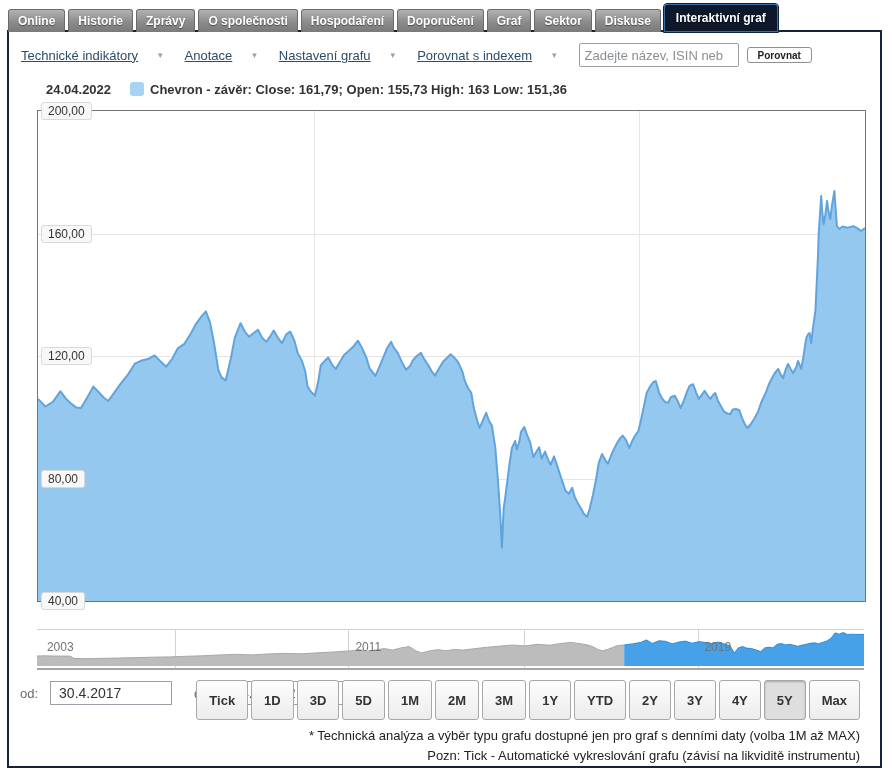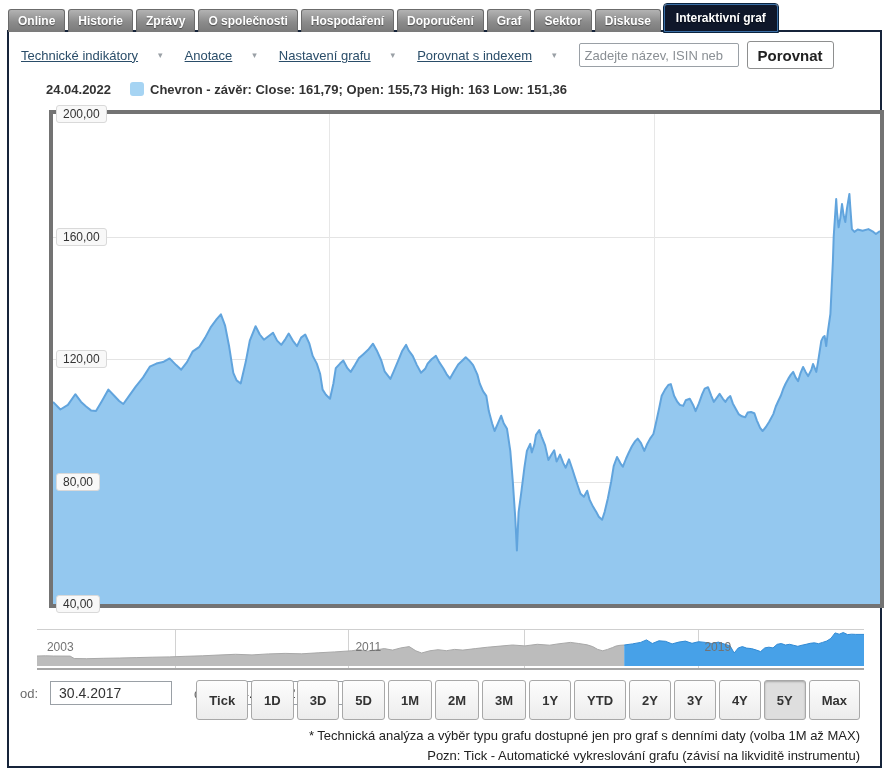--- a/index.html
+++ b/index.html
@@ -19,33 +19,33 @@
        border:2px solid #16243a;background:#fff;box-sizing:border-box;}
 
   
   .toolbar{position:absolute;left:12px;top:9px;height:28px;display:flex;align-items:center;gap:8px;}
   .tlink-group{display:flex;align-items:center;gap:20px;margin-right:14px;}
   .tlink{font-size:13px;color:#2a4d69;text-decoration:underline;font-weight:normal;cursor:pointer;}
   .arr{font-size:9px;color:#9aa0a6;line-height:9px;cursor:pointer;}
   .search-input{width:148px;height:22px;border:1px solid #9aa0a6;border-radius:2px;font-size:13px;
        padding:0 5px;color:#333;font-family:"Liberation Sans",sans-serif;}
   .search-input::placeholder{color:#8a8f94;}
-  .compare-btn{height:28px;padding:0 10px;font-size:15px;font-weight:bold;color:#222;
+  .compare-btn{height:16px;padding:0 10px;font-size:10px;font-weight:bold;color:#222;
        background:#fff;border:1px solid #8e8f8f;border-radius:3px;cursor:pointer;
        font-family:"Liberation Sans",sans-serif;}
 
   
   .legend-row{position:absolute;left:37px;top:49px;display:flex;align-items:center;height:16px;}
   .legend-date{font-size:13px;font-weight:bold;color:#333;width:84px;}
   .legend-swatch{width:14px;height:14px;border-radius:3px;margin-right:6px;}
   .legend-text{font-size:13px;font-weight:bold;color:#333;}
 
   
-  .plot{position:absolute;left:40px;top:78px;width:827px;height:490px;
-        border:4px solid #737373;box-sizing:content-box;background:#fff;}
+  .plot{position:absolute;left:28px;top:78px;width:827px;height:490px;
+        border:1px solid #737373;box-sizing:content-box;background:#fff;}
   .hgrid{position:absolute;left:0;width:100%;height:1px;background:#e4e4e4;}
   .hgrid.g25{top:25%;} .hgrid.g50{top:50%;} .hgrid.g75{top:75%;}
   .vgrid{position:absolute;top:0;height:100%;width:1px;background:#e7e7e7;}
   .chart-svg{position:absolute;left:0;top:0;width:827px;height:490px;}
   .ypill{position:absolute;left:3px;transform:translateY(-50%);background:#f8f8f8;
         border:1px solid #d9d9d9;border-radius:3px;padding:1px 6px;font-size:12px;color:#333;z-index:3;}
   .ypill.t0{top:0;} .ypill.t25{top:25%;} .ypill.t50{top:50%;} .ypill.t75{top:75%;} .ypill.t100{top:100%;}
 
   
   .navigator{position:absolute;left:28px;top:597px;width:827px;height:38px;

